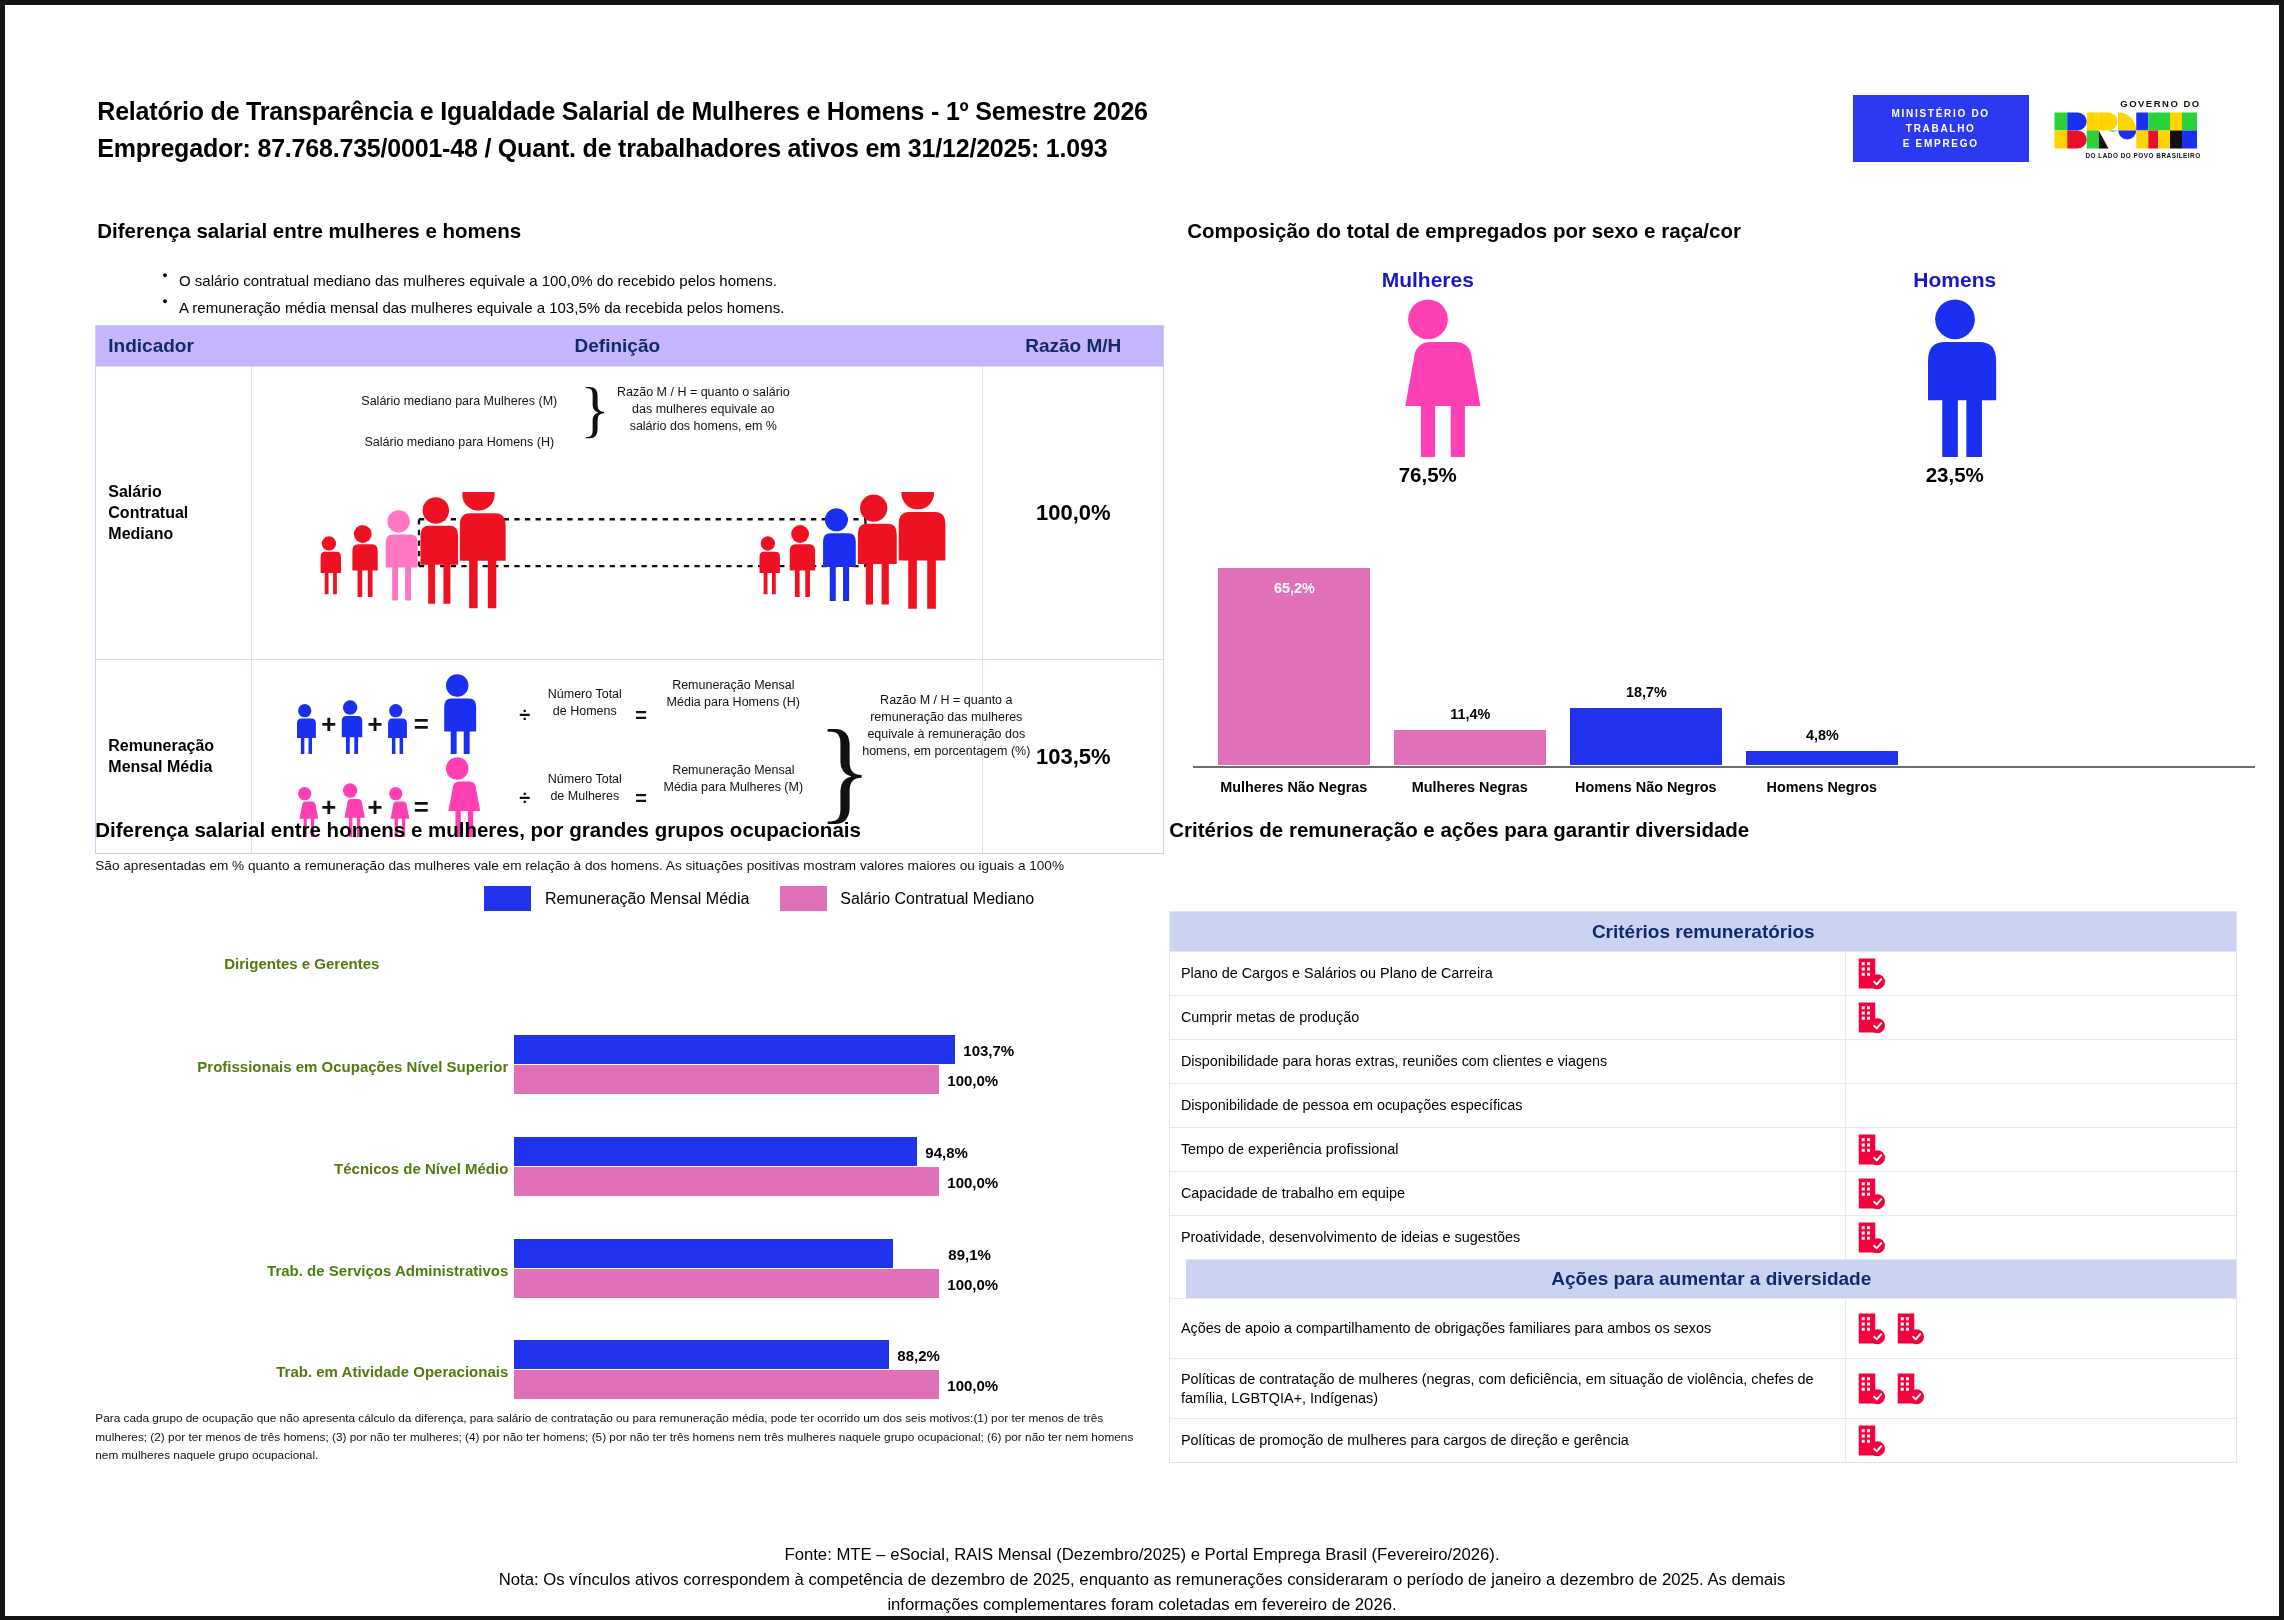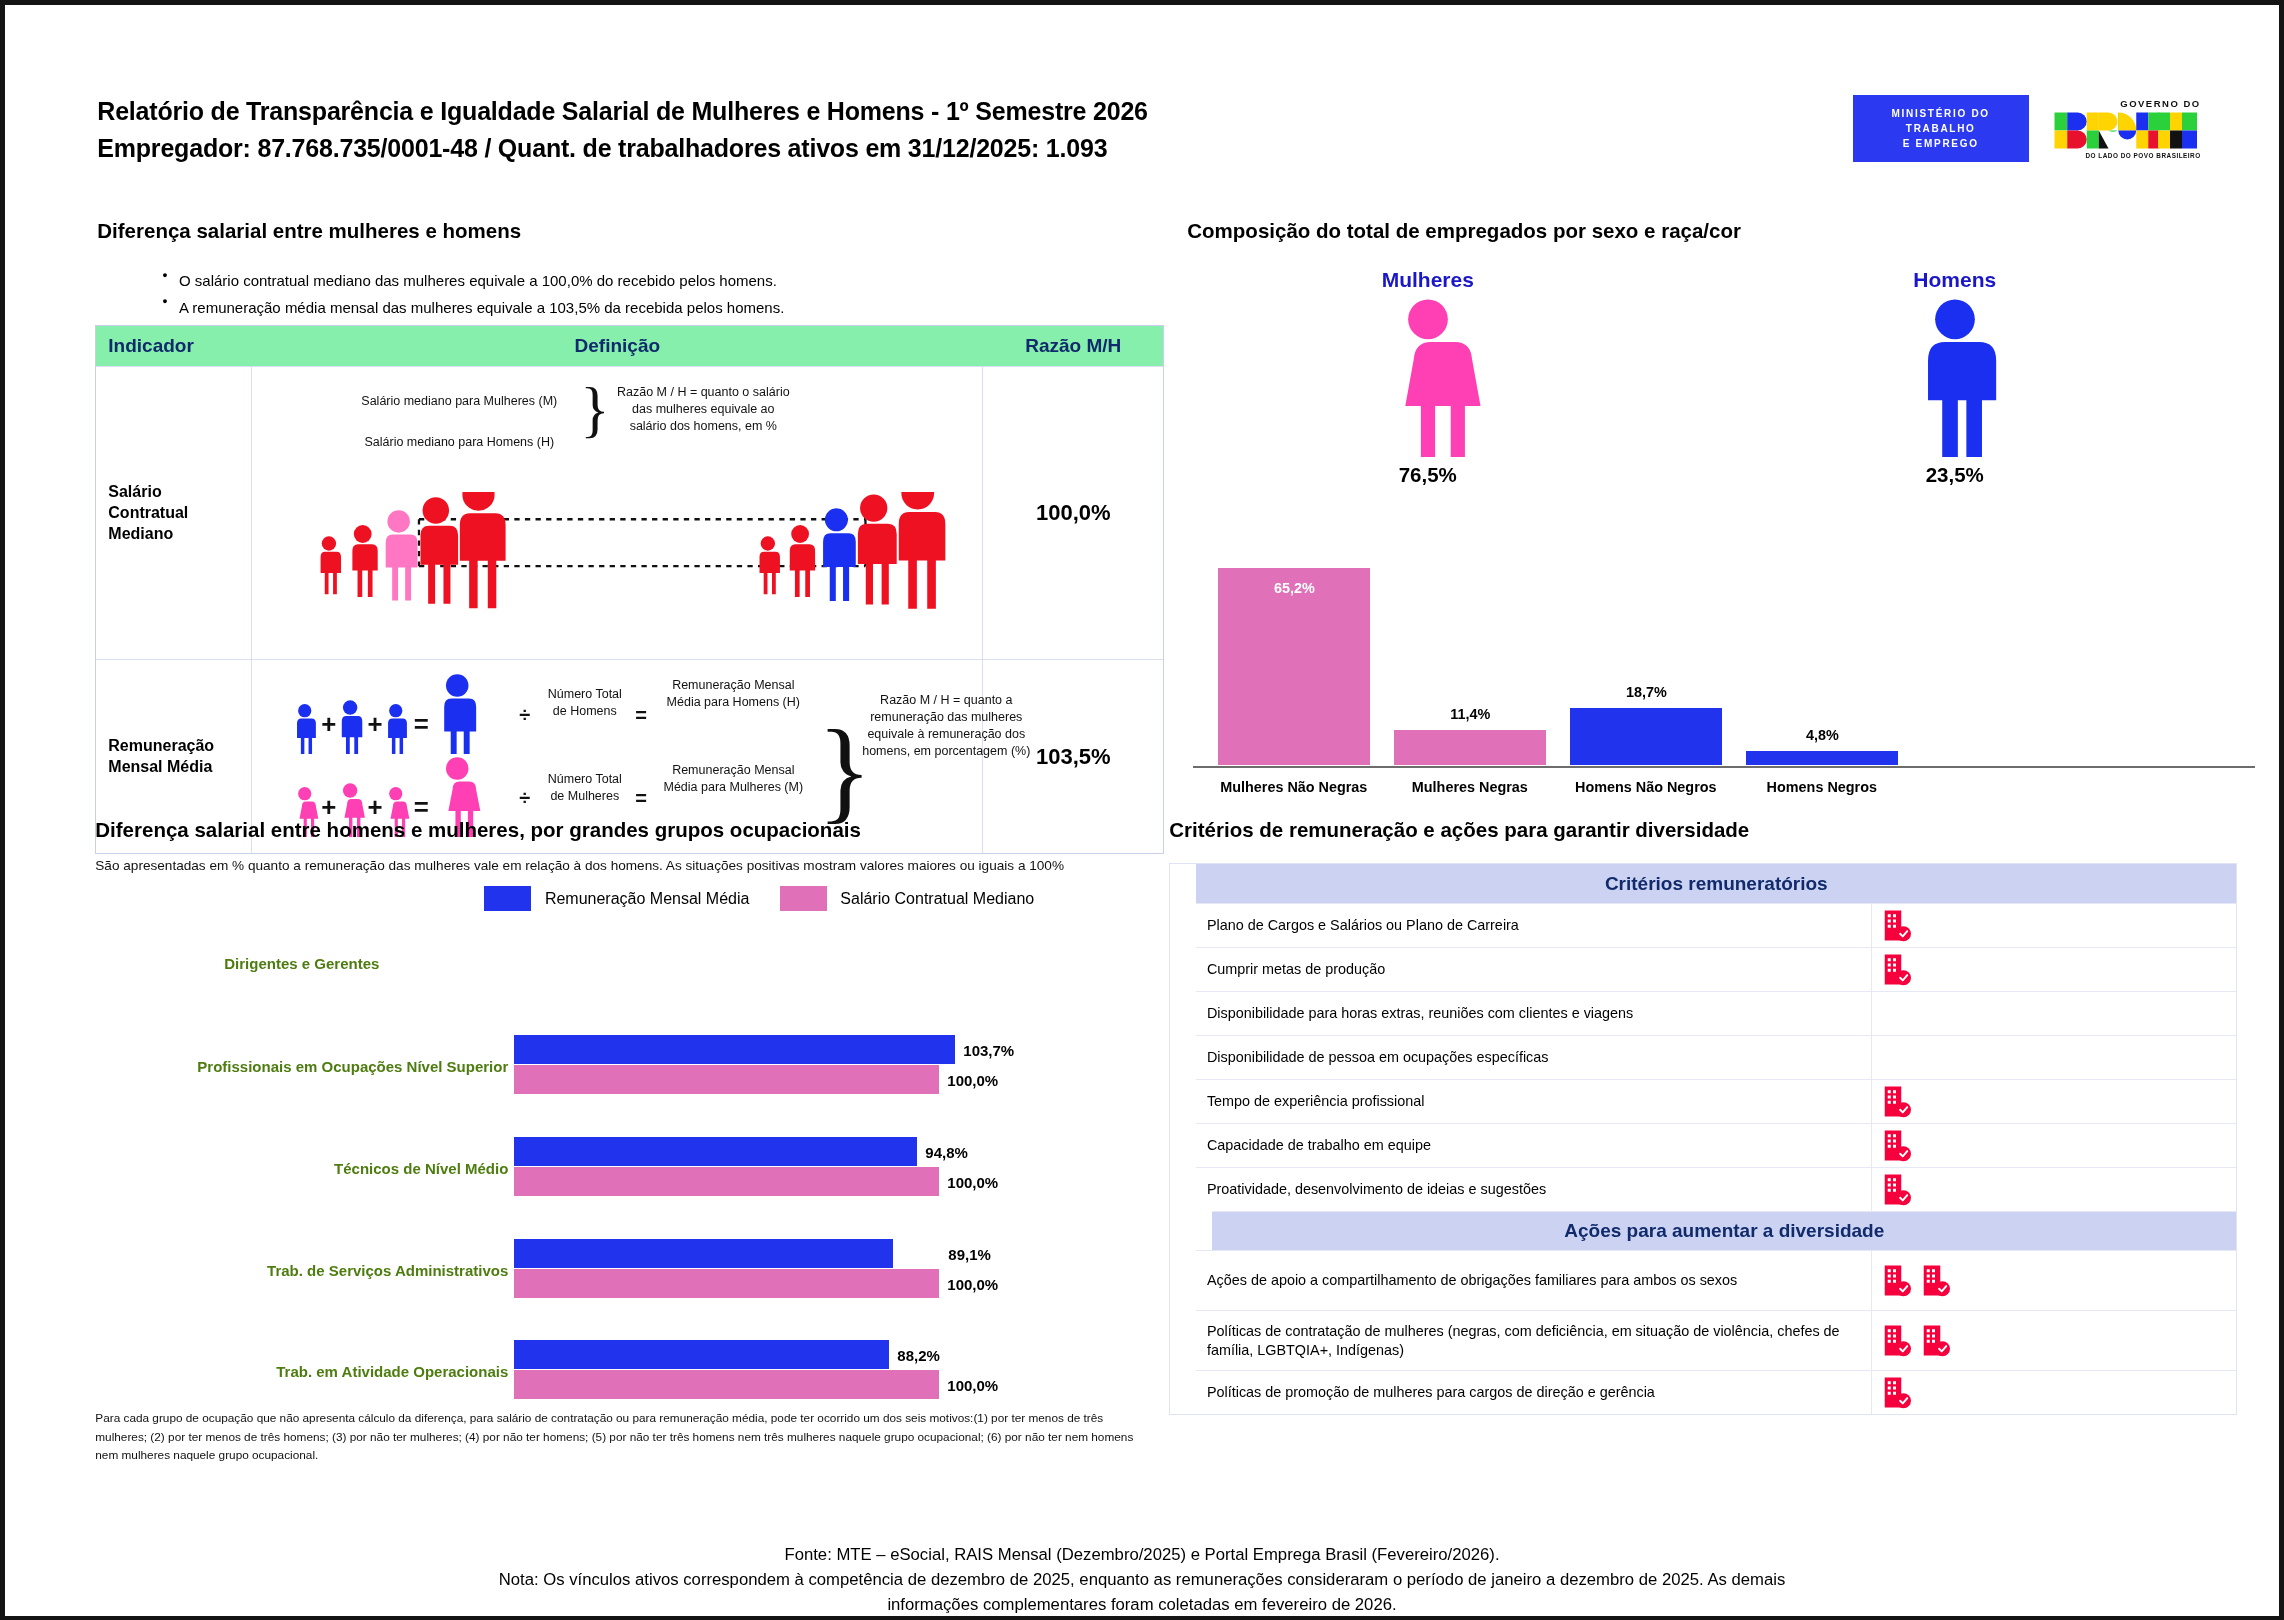--- a/index.html
+++ b/index.html
@@ -24,21 +24,21 @@
   
   .sec-h{position:absolute;font-size:20.5px;font-weight:bold;color:#000;white-space:nowrap;}
 
   
   .bullets{position:absolute;left:112px;top:246px;}
   .bullets li{font-size:15px;color:#000;line-height:1.75;list-style:none;position:relative;padding-left:16.7px;}
   .bullets li:before{content:"\25CF";position:absolute;left:0;top:-0.8px;font-size:9px;}
 
   
   .tbl{position:absolute;left:85px;top:315px;width:1069px;border:0.8px solid #c9d0ea;box-sizing:border-box;}
-  .tbl .hrow{display:flex;background:#86efac;}
+  .tbl .hrow{display:flex;background:#c4b5fd;}
   .tbl .hrow div{font-size:19px;font-weight:bold;color:#102a6b;padding:9px 0;}
   .c1{width:155px;padding-left:12px!important;box-sizing:border-box;}
   .c2{flex:1;text-align:center;}
   .c3{width:180px;text-align:center;}
   .tbl .brow{display:flex;border-top:0.8px solid #d9def0;}
   .tbl .brow + .brow{border-top:0.8px solid #d9def0;}
   .lbl{width:155px;box-sizing:border-box;padding:0 7.6px 0 12px;display:flex;align-items:center;font-size:16px;font-weight:bold;color:#000;line-height:1.3;}
   .defn{flex:1;position:relative;border-left:0.8px solid #d9def0;border-right:0.8px solid #d9def0;}
   .ratio{width:180px;display:flex;align-items:center;justify-content:center;font-size:22px;font-weight:bold;color:#000;}
   .row1{height:292px;}
@@ -68,21 +68,21 @@
   .legend .sw{width:47px;height:25px;}
   .legend .lt{font-size:16px;color:#000;}
   .occ{position:absolute;left:85px;top:940px;width:1077px;height:478px;}
   .occ-row{position:absolute;left:0;width:100%;}
   .occ-lab{position:absolute;right:0;top:0;width:100%;text-align:right;font-size:15px;font-weight:bold;color:#4d7c0f;}
   .obar{position:absolute;height:29px;}
   .oval{position:absolute;font-size:15px;font-weight:bold;color:#000;}
   .occ-foot{position:absolute;left:85px;top:1399px;width:1062px;font-size:11.8px;color:#111;line-height:1.55;}
 
   
-  .crit{position:absolute;left:1159px;top:853px;width:1068px;border:0.8px solid #dfe3f3;box-sizing:border-box;padding-left:26px;}
+  .crit{position:absolute;left:1159px;top:901px;width:1068px;border:0.8px solid #dfe3f3;box-sizing:border-box;}
   .crit .grp{background:#ccd3f2;text-align:center;font-size:19px;font-weight:bold;color:#102a6b;padding:8.3px 0;}
   .crit .crow{display:flex;border-top:0.8px solid #e6e9f5;min-height:43px;align-items:center;}
   .crit .ctext{width:675px;box-sizing:border-box;padding:6.8px 9px 6.8px 10.6px;font-size:14.4px;color:#000;line-height:1.35;}
   .crit .cicon{flex:1;border-left:0.8px solid #e6e9f5;align-self:stretch;display:flex;align-items:center;gap:10.6px;padding-left:10.6px;box-sizing:border-box;}
 
   
   .footer{position:absolute;left:83px;right:83px;top:1532px;text-align:center;}
   .footer div{font-size:16.7px;font-weight:normal;color:#000;line-height:1.5;}
 </style>
 </head>

